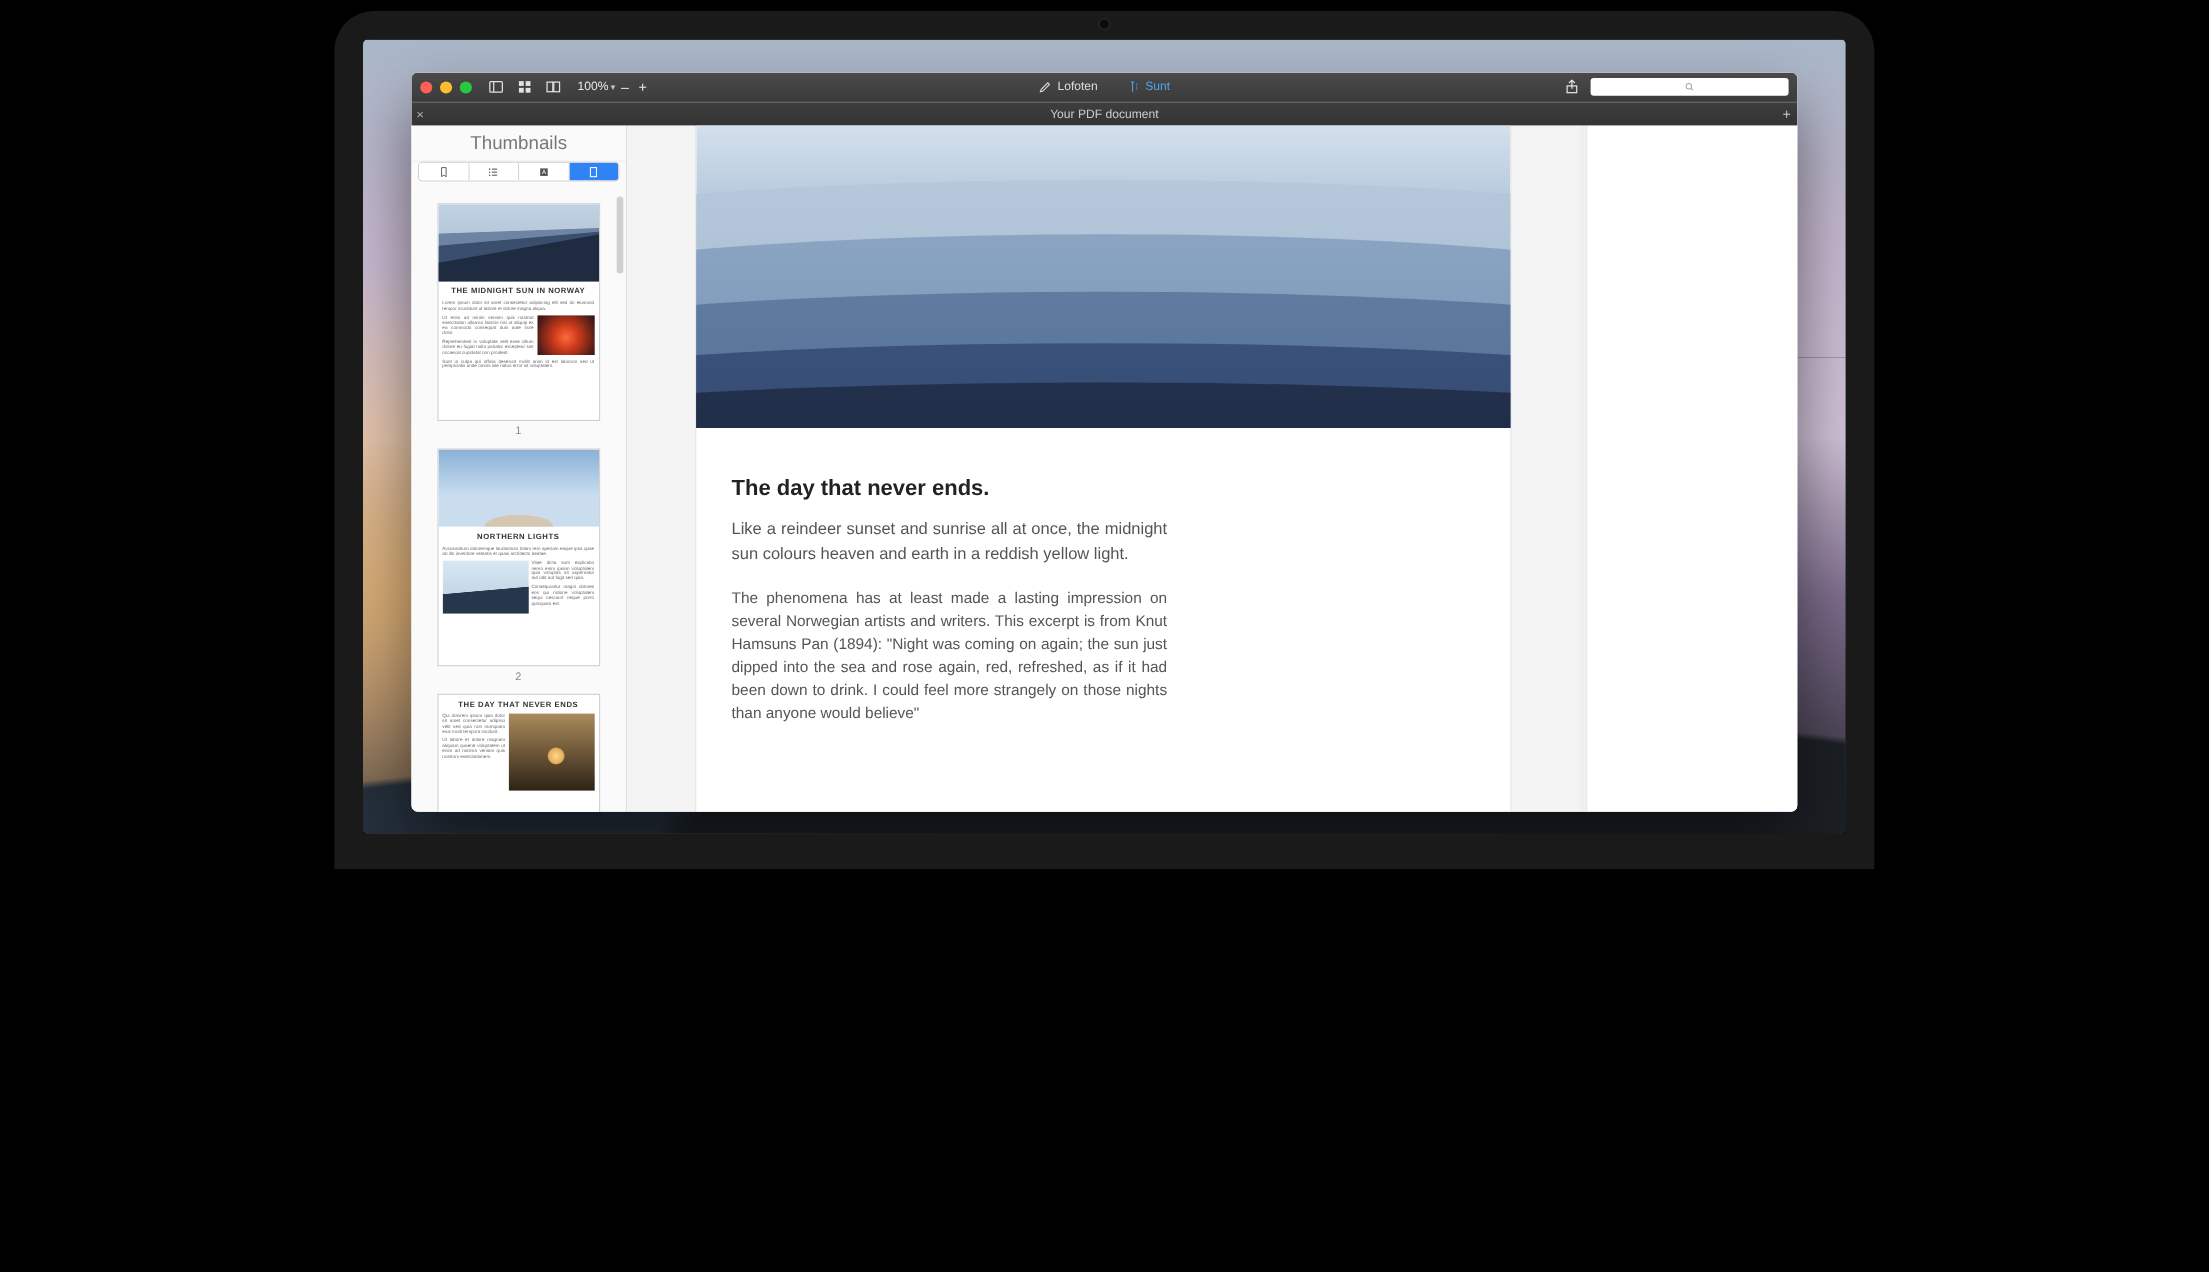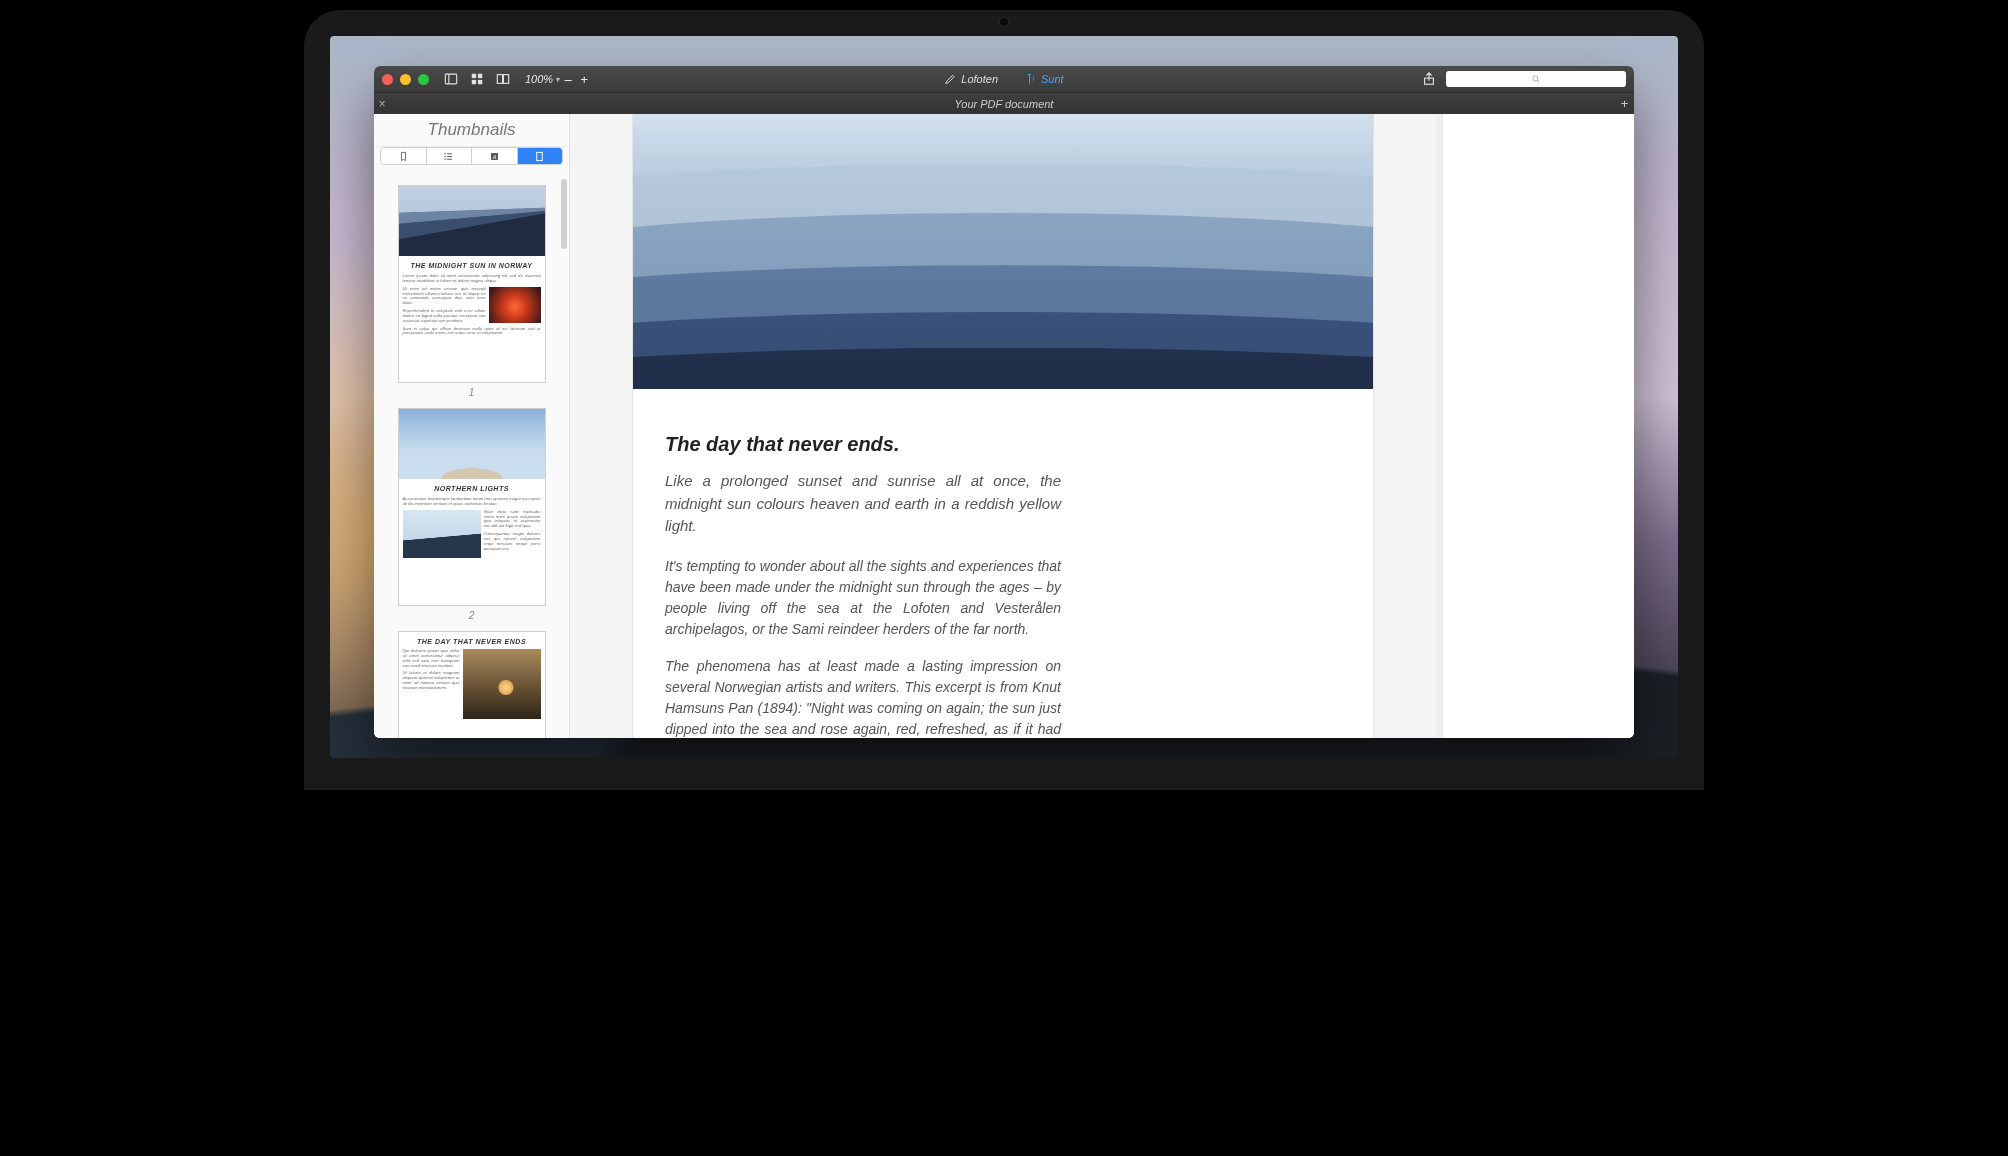--- a/index.html
+++ b/index.html
@@ -65,21 +65,20 @@
     top: 30px;
     left: 44px;
     right: 44px;
     bottom: 20px;
     background: #fff;
     border-radius: 6px;
     box-shadow: 0 30px 60px rgba(0,0,0,0.5);
     display: flex;
     flex-direction: column;
     overflow: hidden;
-    font-style: italic;
   }
   .toolbar {
     height: 26px;
     background: linear-gradient(#4a4a4a, #3b3b3b);
     display: flex;
     align-items: center;
     padding: 0 8px;
     gap: 8px;
     color: #ddd;
     font-size: 11px;
@@ -533,22 +532,21 @@
                 <div class="hero">
                   <div class="sky"></div>
                   <div class="ridge r1"></div>
                   <div class="ridge r2"></div>
                   <div class="ridge r3"></div>
                   <div class="ridge r4"></div>
                   <div class="ridge r5"></div>
                 </div>
                 <div class="body">
                   <h2>The day that never ends.</h2>
-                  <p class="lead">Like a prolonged sunset and sunrise all at once, the midnight sun colours heaven and earth in a reddish yellow light.</p>
-                  <p>It's tempting to wonder about all the sights and experiences that have been made under the midnight sun through the ages – by people living off the sea at the Lofoten and Vesterålen archipelagos, or the Sami reindeer herders of the far north.</p>
+                  <p class="lead">Like a reindeer sunset and sunrise all at once, the midnight sun colours heaven and earth in a reddish yellow light.</p>
                   <p>The phenomena has at least made a lasting impression on several Norwegian artists and writers. This excerpt is from Knut Hamsuns Pan (1894): "Night was coming on again; the sun just dipped into the sea and rose again, red, refreshed, as if it had been down to drink. I could feel more strangely on those nights than anyone would believe"</p>
 
                 </div>
               </div>
             </div>
             <div class="page-scroll-right"></div>
             <div class="inspector"></div>
           </div>
         </div>
       </div>

